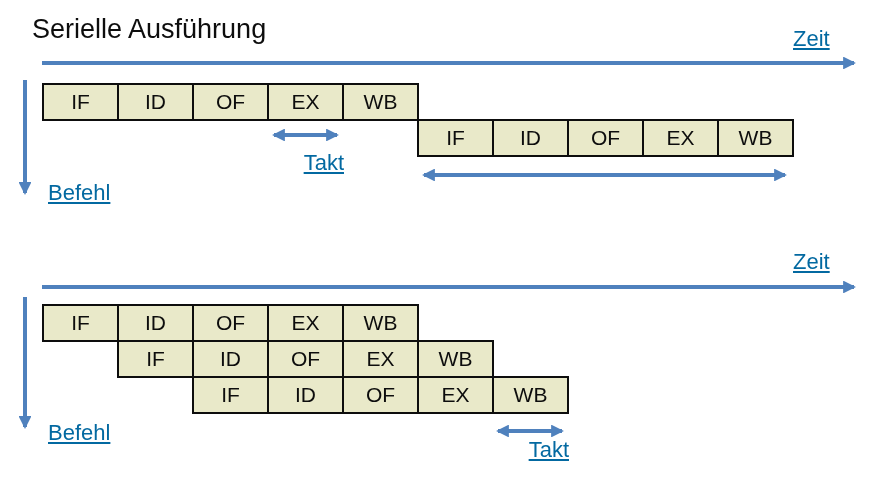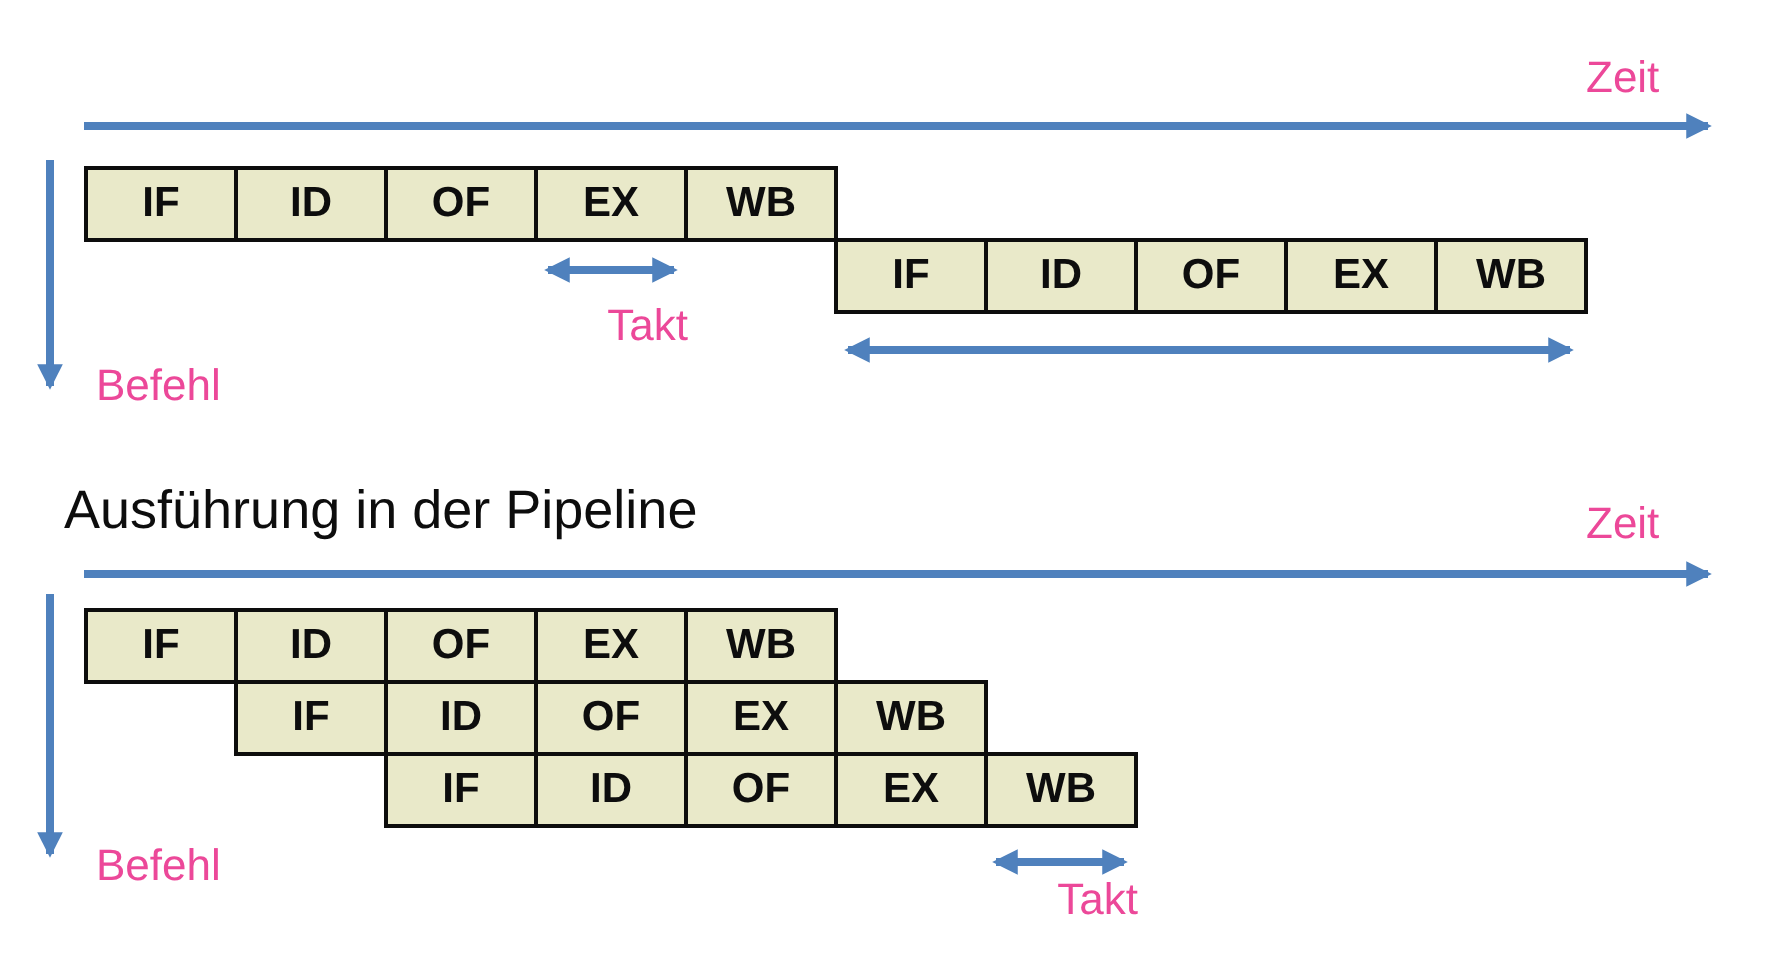--- a/index.html
+++ b/index.html
@@ -2,23 +2,23 @@
 <html><head>
 <meta charset="utf-8">
 <style>
   html,body{margin:0;padding:0;background:#fff;}
   .canvas{
     position:relative;width:887px;height:483px;background:#ffffff;
     font-family:"Liberation Sans",sans-serif;overflow:hidden;color:#000;
   }
   .arrows{position:absolute;left:0;top:0;width:887px;height:483px;pointer-events:none;}
   .title{position:absolute;font-size:27px;line-height:1.15;white-space:nowrap;color:#0d0d0d;}
-  .label{position:absolute;font-size:22px;line-height:1.1;white-space:nowrap;color:#ec4899;}
+  .label{position:absolute;font-size:22px;line-height:1.1;white-space:nowrap;color:#0369a1;text-decoration:underline;}
   .label.centered{text-align:right;}
-  .row{position:absolute;display:flex;font-weight:bold;}
+  .row{position:absolute;display:flex;}
   .box{
     width:77px;height:38px;box-sizing:border-box;margin-left:-2px;
     background:#E9E9C9;border:2px solid #0d0d0d;
     display:flex;align-items:center;justify-content:center;
     font-size:21px;color:#0d0d0d;
   }
   .box:first-child{margin-left:0;}
 </style>
 </head>
 <body>
@@ -35,41 +35,41 @@
       <line x1="42" y1="63" x2="854" y2="63" marker-end="url(#ah)"></line>
       <line x1="25" y1="80" x2="25" y2="193" marker-end="url(#ah)"></line>
       <line x1="274" y1="135" x2="337" y2="135" marker-start="url(#ah)" marker-end="url(#ah)"></line>
       <line x1="424" y1="175" x2="785" y2="175" marker-start="url(#ah)" marker-end="url(#ah)"></line>
       <line x1="42" y1="287" x2="854" y2="287" marker-end="url(#ah)"></line>
       <line x1="25" y1="297" x2="25" y2="427" marker-end="url(#ah)"></line>
       <line x1="498" y1="431" x2="562" y2="431" marker-start="url(#ah)" marker-end="url(#ah)"></line>
     </g>
   </svg>
 
+  <div class="title" style="left:32px;top:14px">Serielle Ausführung</div>
   <div class="label" style="left:793px;top:27px">Zeit</div>
 
   <div class="row" style="left:42px;top:83px">
       <div class="box">IF</div>
       <div class="box">ID</div>
       <div class="box">OF</div>
       <div class="box">EX</div>
       <div class="box">WB</div>
     </div>
   <div class="row" style="left:417px;top:119px">
       <div class="box">IF</div>
       <div class="box">ID</div>
       <div class="box">OF</div>
       <div class="box">EX</div>
       <div class="box">WB</div>
     </div>
 
   <div class="label centered" style="left:267px;top:151px;width:77px">Takt</div>
   <div class="label" style="left:48px;top:181px">Befehl</div>
 
-  <div class="title" style="left:32px;top:240px">Ausführung in der Pipeline</div>
   <div class="label" style="left:793px;top:250px">Zeit</div>
 
   <div class="row" style="left:42px;top:304px">
       <div class="box">IF</div>
       <div class="box">ID</div>
       <div class="box">OF</div>
       <div class="box">EX</div>
       <div class="box">WB</div>
     </div>
   <div class="row" style="left:117px;top:340px">

